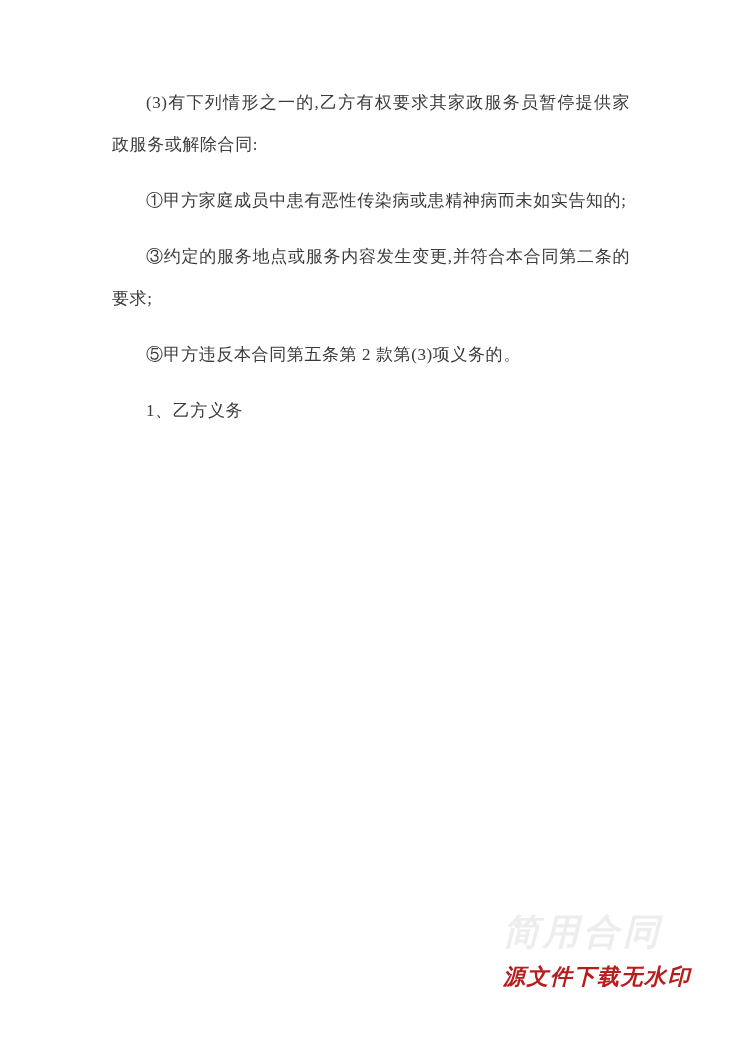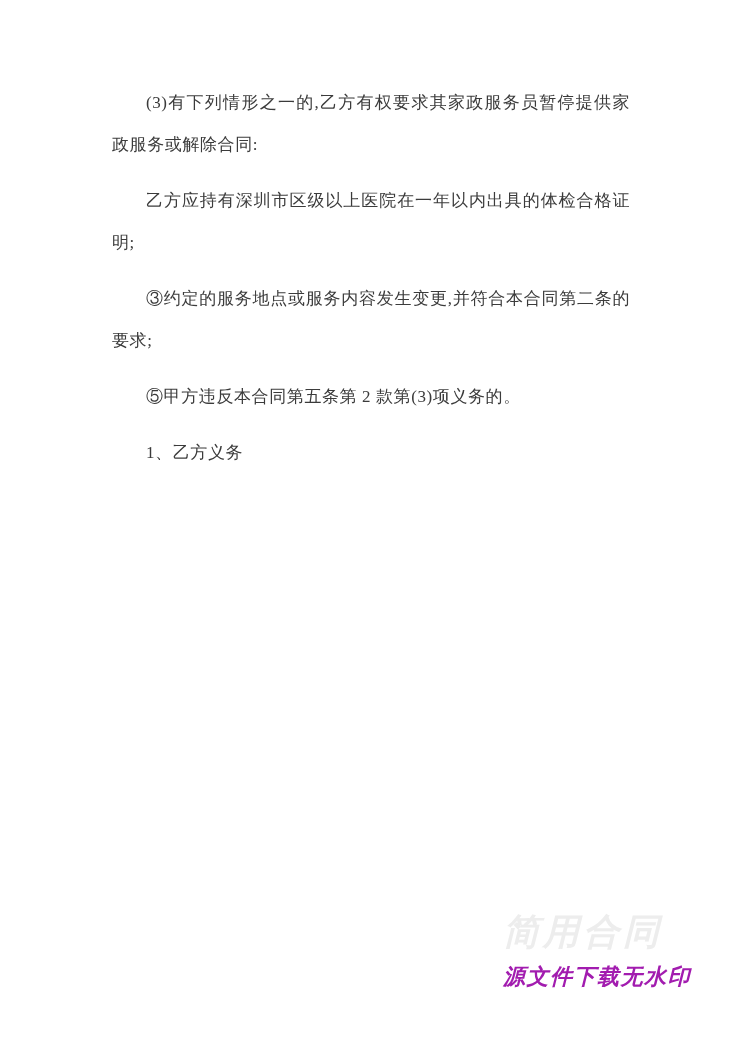--- a/index.html
+++ b/index.html
@@ -46,31 +46,31 @@
     font-size: 36px;
     line-height: 52px;
     letter-spacing: 4px;
     color: #ededed;
   }
   .wm-subtitle {
     margin-top: 6px;
     font-size: 22px;
     line-height: 26px;
     letter-spacing: 1.5px;
-    color: #a21caf;
+    color: #b91c1c;
   }
 </style>
 </head>
 <body>
 
 <div class="page">
 
   <div class="doc-body">
     <p>(3)有下列情形之一的,乙方有权要求其家政服务员暂停提供家政服务或解除合同:</p>
-    <p>乙方应持有深圳市区级以上医院在一年以内出具的体检合格证明;</p>
+    <p>①甲方家庭成员中患有恶性传染病或患精神病而未如实告知的;</p>
     <p>③约定的服务地点或服务内容发生变更,并符合本合同第二条的要求;</p>
     <p>⑤甲方违反本合同第五条第 2 款第(3)项义务的。</p>
     <p>1、乙方义务</p>
   </div>
 
   <div class="watermark">
     <div class="wm-title">简用合同</div>
     <div class="wm-subtitle">源文件下载无水印</div>
   </div>
 

